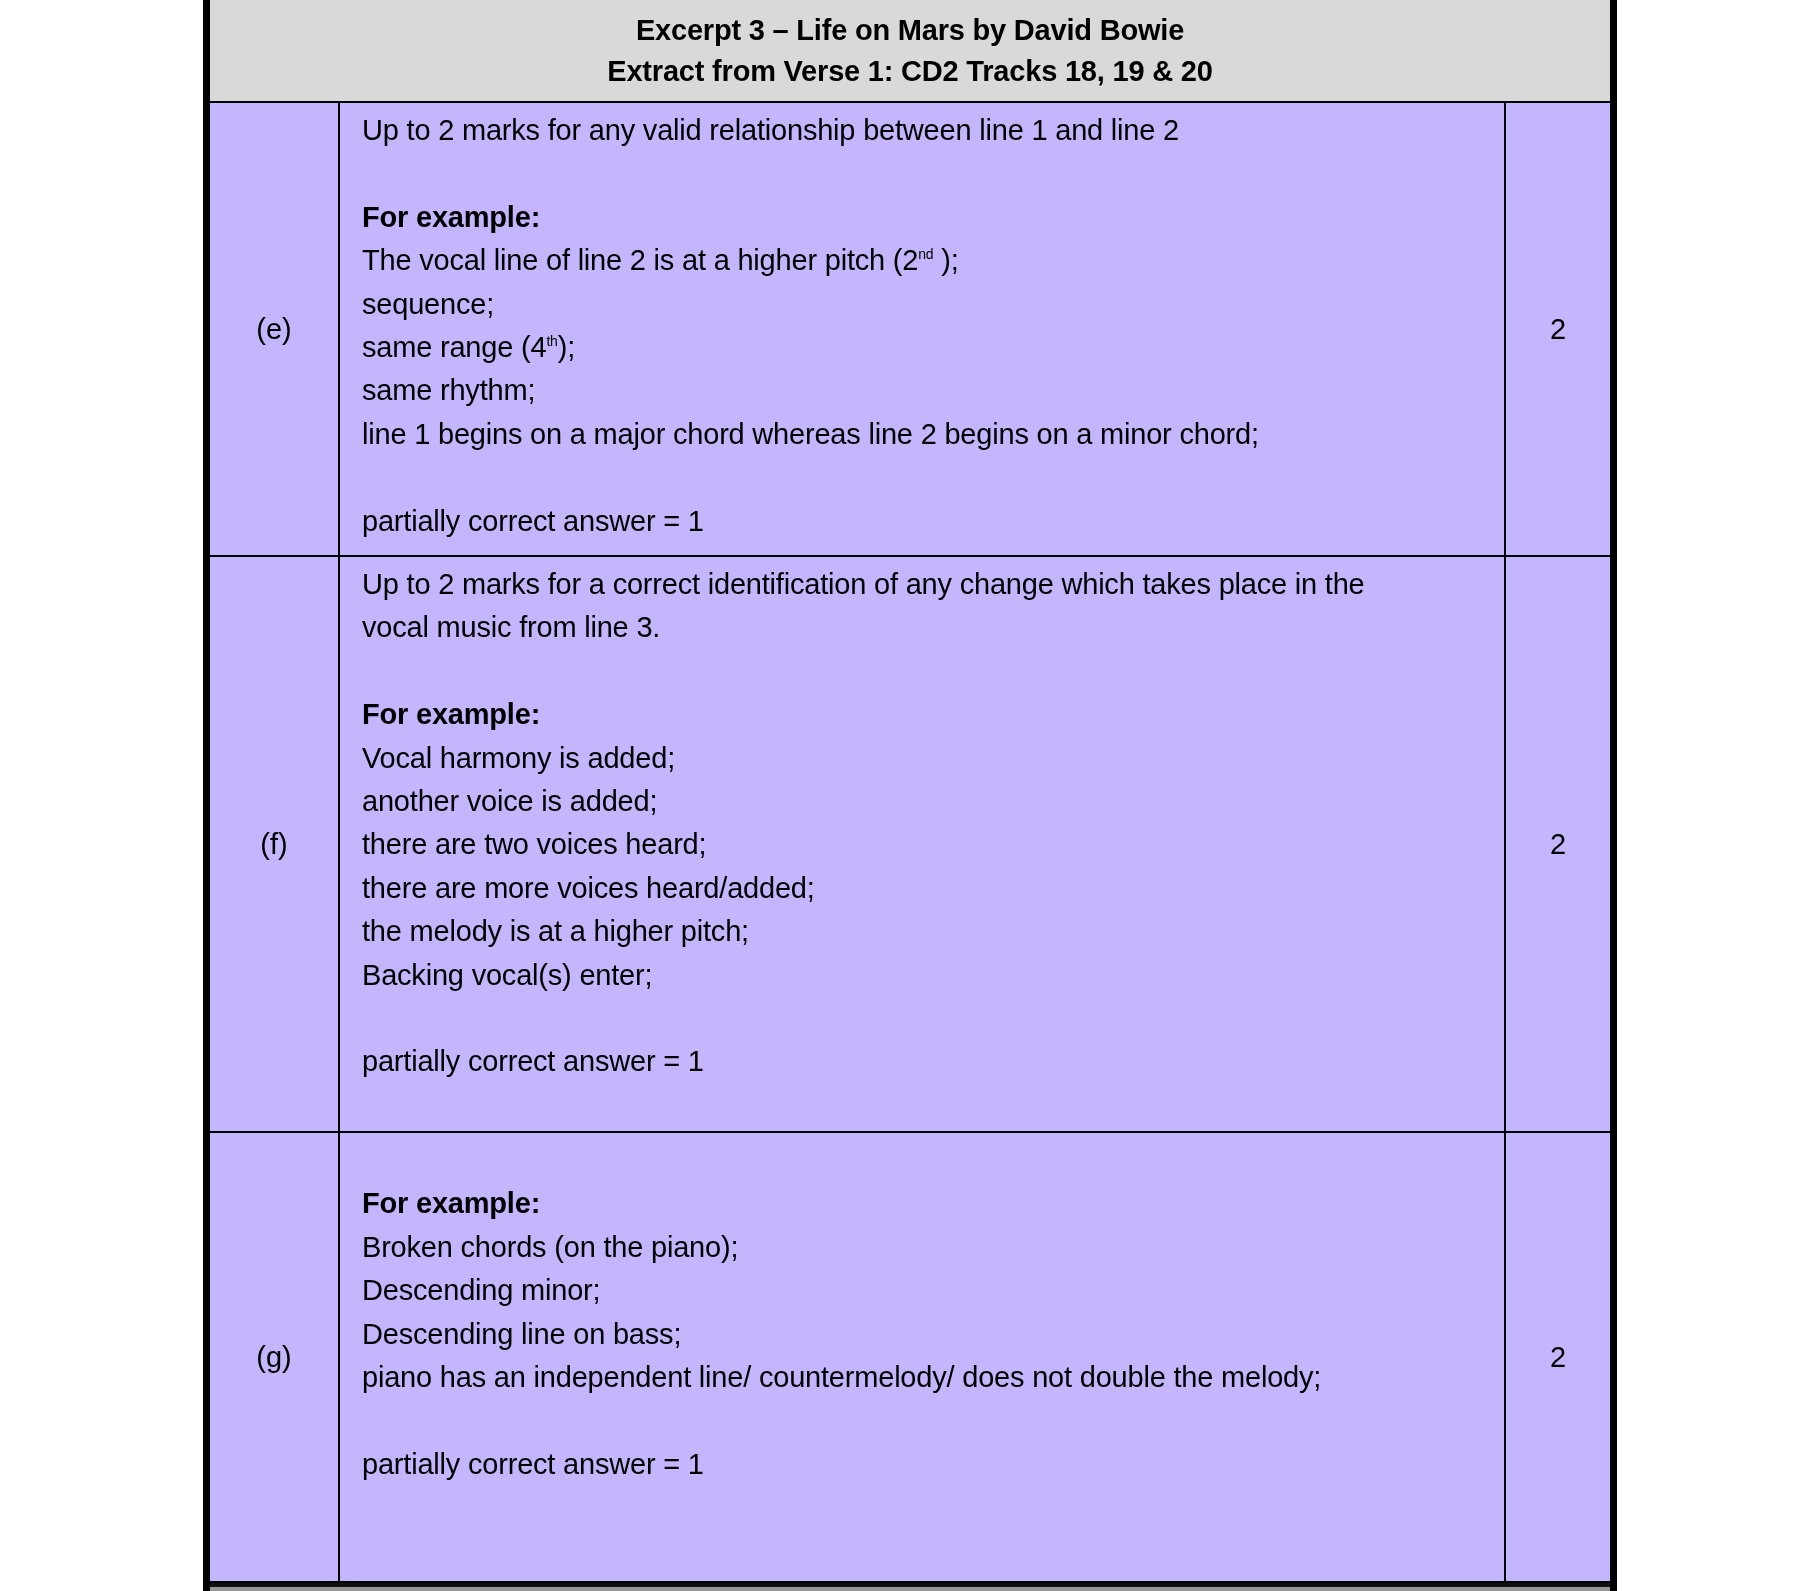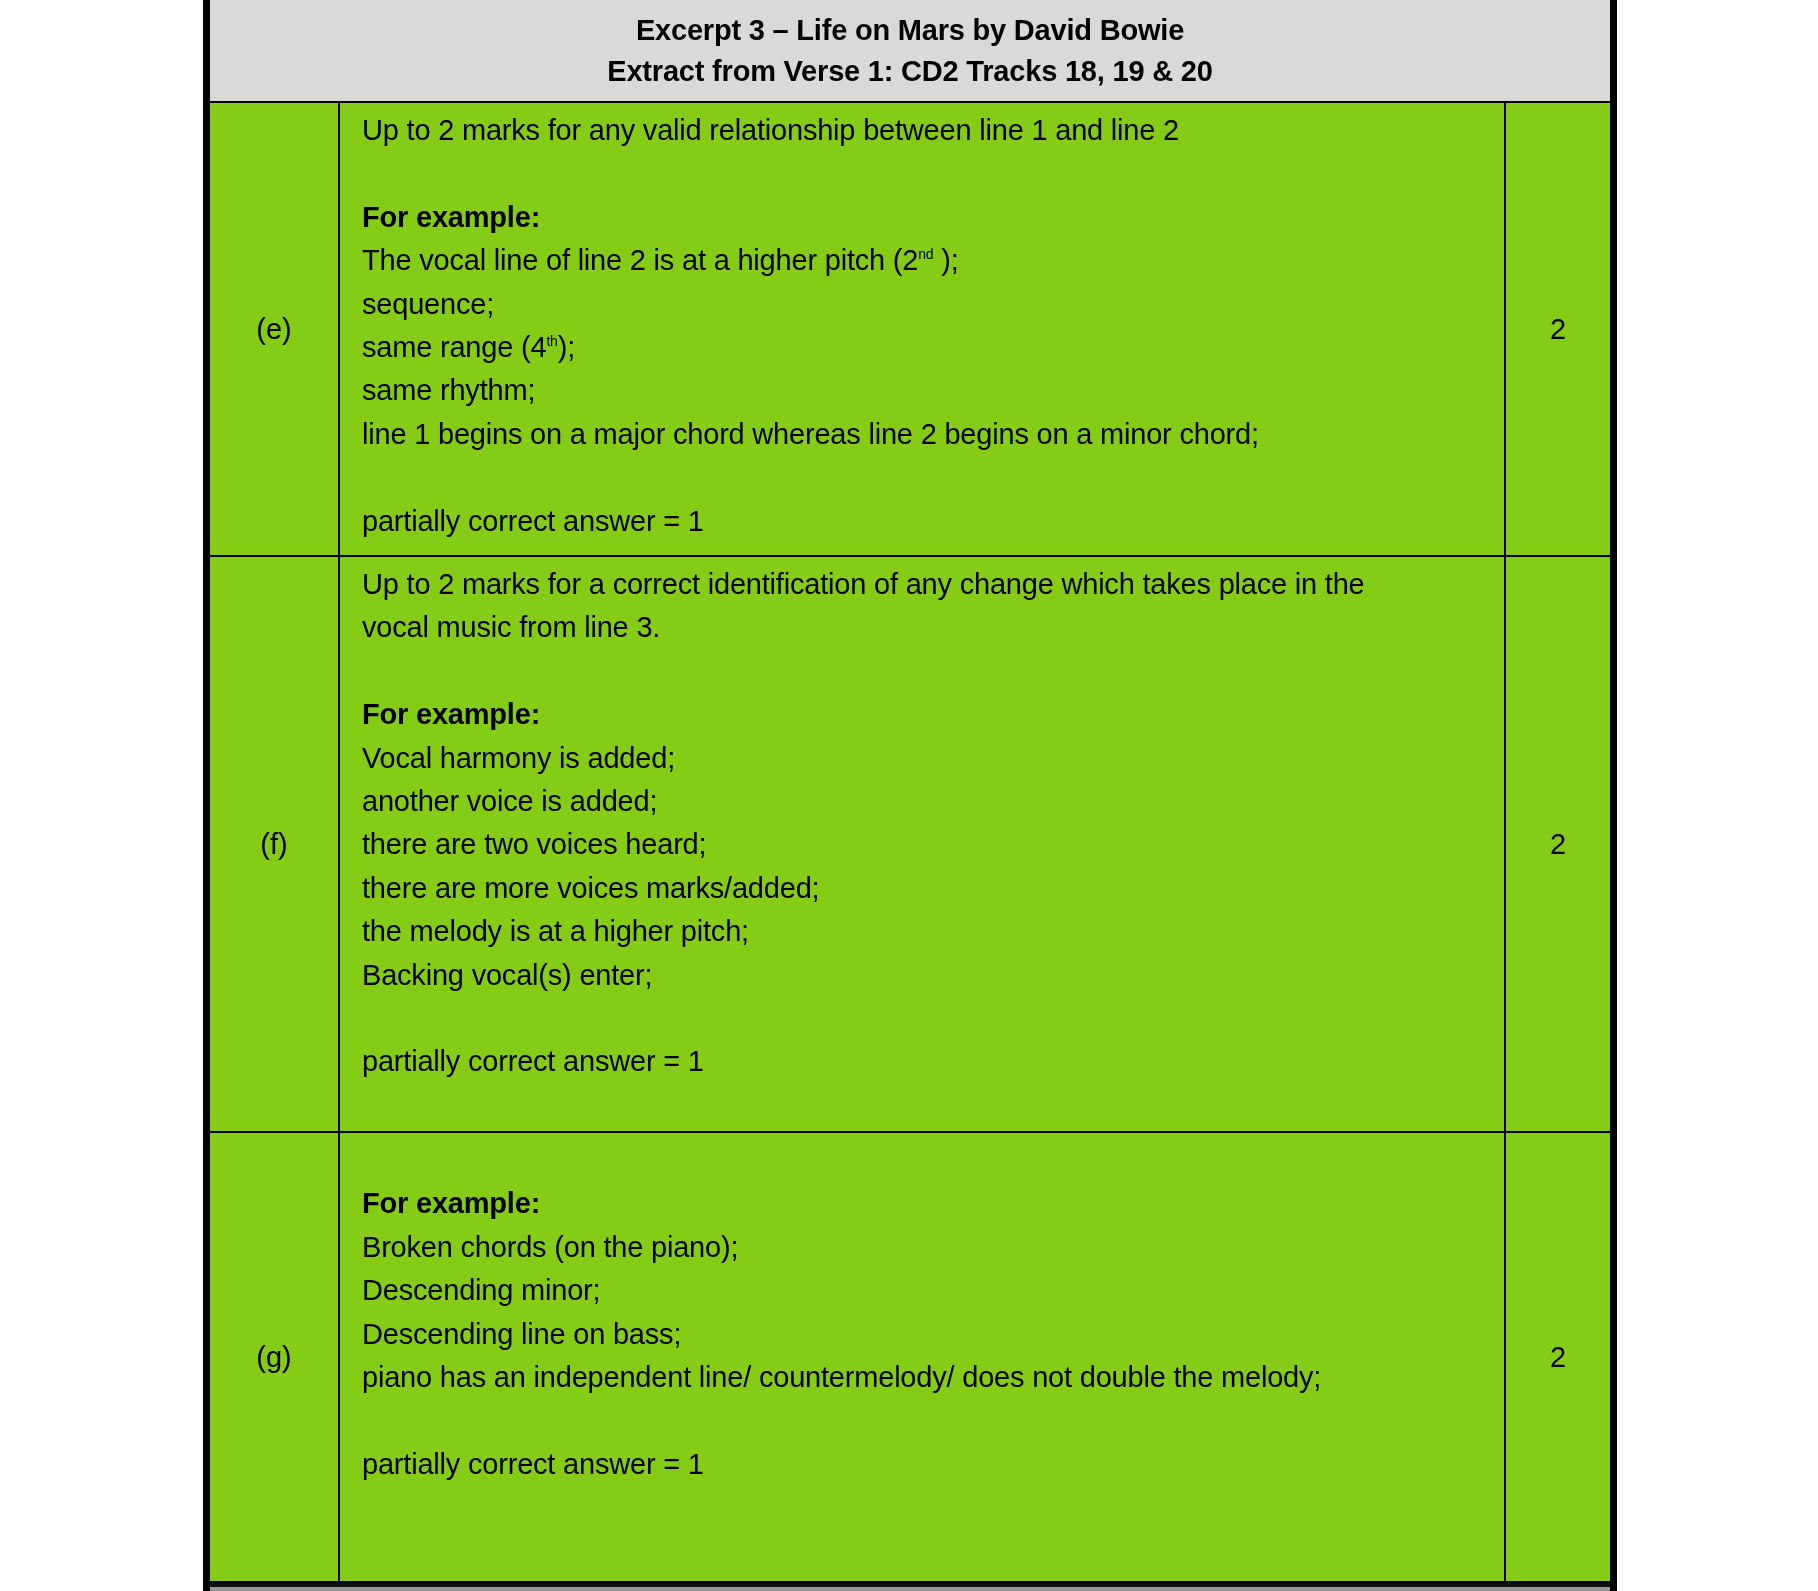--- a/index.html
+++ b/index.html
@@ -14,21 +14,21 @@
   }
   .doc-table {
     position: absolute;
     left: 203px;
     top: 0;
     width: 1414px;
     height: 1591px;
     box-sizing: border-box;
     border-left: 7px solid var(--border-color, #000);
     border-right: 7px solid var(--border-color, #000);
-    background: #84cc16;
+    background: #c4b5fd;
   }
   .header-row {
     box-sizing: border-box;
     height: 103px;
     background: var(--header-bg, #d9d9d9);
     border-bottom: 2px solid var(--border-color, #000);
     display: flex;
     flex-direction: column;
     align-items: center;
     justify-content: center;
@@ -115,21 +115,21 @@
       <div class="ms-row row-f">
         <div class="cell-label">(f)</div>
         <div class="cell-content">
           <div class="answer-line"><span>Up to 2 marks for a correct identification of any change which takes place in the</span></div>
           <div class="answer-line"><span>vocal music from line 3.</span></div>
           <div class="answer-line"></div>
           <div class="answer-line"><span class="b">For example:</span></div>
           <div class="answer-line"><span>Vocal harmony is added;</span></div>
           <div class="answer-line"><span>another voice is added;</span></div>
           <div class="answer-line"><span>there are two voices heard;</span></div>
-          <div class="answer-line"><span>there are more voices marks/added;</span></div>
+          <div class="answer-line"><span>there are more voices heard/added;</span></div>
           <div class="answer-line"><span>the melody is at a higher pitch;</span></div>
           <div class="answer-line"><span>Backing vocal(s) enter;</span></div>
           <div class="answer-line"></div>
           <div class="answer-line"><span>partially correct answer = 1</span></div>
         </div>
         <div class="cell-marks">2</div>
       </div>
       <div class="ms-row row-g">
         <div class="cell-label">(g)</div>
         <div class="cell-content">

